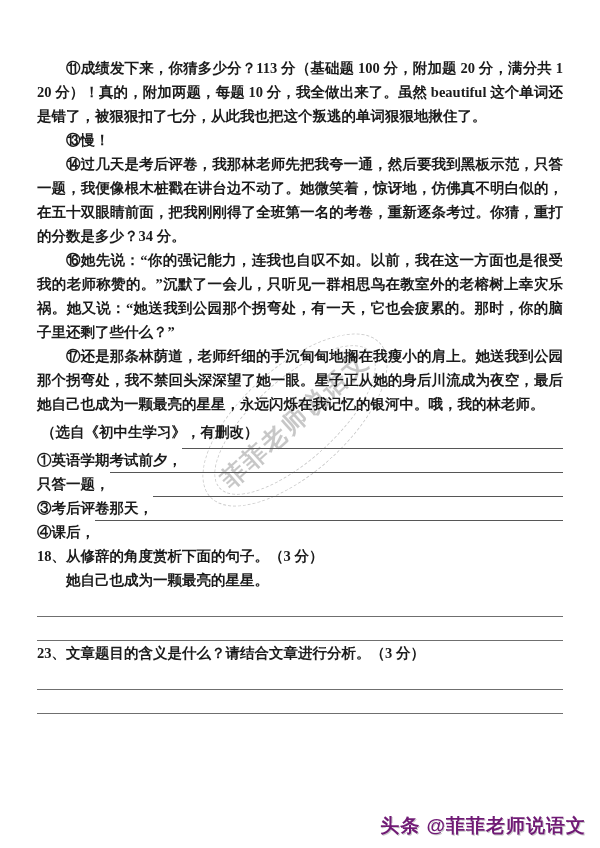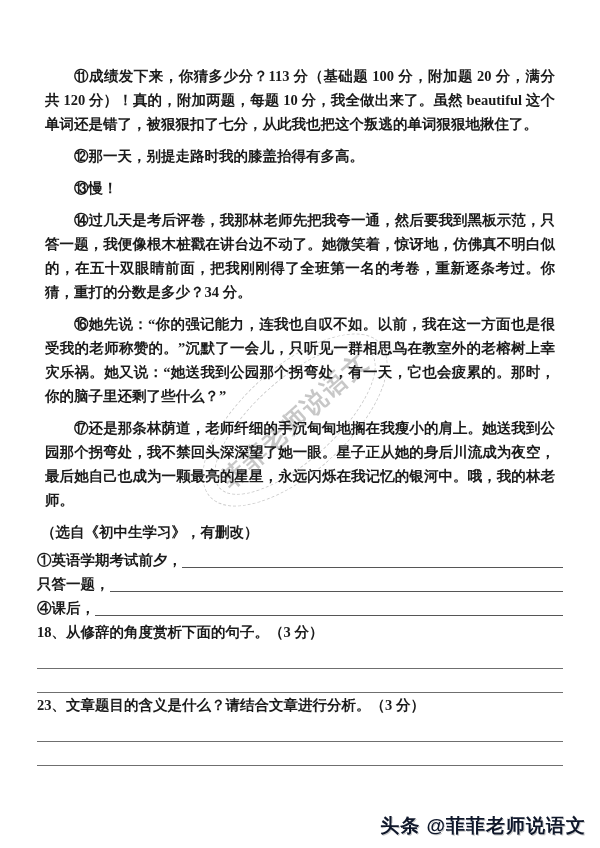--- a/index.html
+++ b/index.html
@@ -64,36 +64,36 @@
     left: 37px;
     top: 56px;
     width: 526px;
     z-index: 1;
     font-size: 14.5px;
     line-height: 24px;
     text-align: justify;
     word-break: break-all;
   }
   .para {
-    margin: 8px;
+    margin: 0;
     text-indent: 2em;
   }
   .source-line {
     margin: 4px;
     text-align: left;
     text-indent: 0;
   }
   .question-text {
     margin: 0;
     text-indent: 0;
   }
   .fill-row {
     display: flex;
     height: 24px;
-    align-items: flex-end;
+    align-items: flex-start;
   }
   .fill-label {
     white-space: nowrap;
     line-height: 24px;
   }
   .blank {
     flex: 1;
     border-bottom: 1.1px solid #565656;
     margin-bottom: 4px;
     height: 0;
@@ -111,62 +111,66 @@
     margin-top: 1px;
   }
   .toutiao-watermark {
     position: absolute;
     right: 14px;
     bottom: 9px;
     z-index: 2;
     font-family: "Liberation Sans", "DejaVu Sans", sans-serif;
     font-size: 19px;
     font-weight: bold;
-    color: #0f172a;
+    color: #701a75;
     text-shadow: -2px -2px 0 #ffffff, 1px 1px 0 #c9c9c9;
     letter-spacing: 1px;
   }
 </style>
 </head>
 <body>
 
 <div class="page">
 
   <div class="stamp">
     <div class="stamp-ellipse outer"></div>
     <div class="stamp-ellipse inner"></div>
     <div class="stamp-text">菲菲老师说语文</div>
   </div>
 
   <div class="content">
 
     <p class="para">⑪成绩发下来，你猜多少分？113 分（基础题 100 分，附加题 20 分，满分共 120 分）！真的，附加两题，每题 10 分，我全做出来了。虽然 beautiful 这个单词还是错了，被狠狠扣了七分，从此我也把这个叛逃的单词狠狠地揪住了。</p>
-    <p class="para">⑫那一天，别提走路时我的膝盖抬得有多高。</p>
     <p class="para">⑬慢！</p>
     <p class="para">⑭过几天是考后评卷，我那林老师先把我夸一通，然后要我到黑板示范，只答一题，我便像根木桩戳在讲台边不动了。她微笑着，惊讶地，仿佛真不明白似的，在五十双眼睛前面，把我刚刚得了全班第一名的考卷，重新逐条考过。你猜，重打的分数是多少？34 分。</p>
     <p class="para">⑯她先说：“你的强记能力，连我也自叹不如。以前，我在这一方面也是很受我的老师称赞的。”沉默了一会儿，只听见一群相思鸟在教室外的老榕树上幸灾乐祸。她又说：“她送我到公园那个拐弯处，有一天，它也会疲累的。那时，你的脑子里还剩了些什么？”</p>
     <p class="para">⑰还是那条林荫道，老师纤细的手沉甸甸地搁在我瘦小的肩上。她送我到公园那个拐弯处，我不禁回头深深望了她一眼。星子正从她的身后川流成为夜空，最后她自己也成为一颗最亮的星星，永远闪烁在我记忆的银河中。哦，我的林老师。</p>
 
     <p class="source-line">（选自《初中生学习》，有删改）</p>
 
 
     <div class="fill-row">
       <span class="fill-label">①英语学期考试前夕，</span>
       <span class="blank"></span>
     </div>
     <div class="fill-row">
       <span class="fill-label">只答一题，</span>
       <span class="blank"></span>
     </div>
     <div class="fill-row">
+      <span class="fill-label">③考后评卷那天，</span>
+      <span class="blank"></span>
+    </div>
+    <div class="fill-row">
       <span class="fill-label">④课后，</span>
       <span class="blank"></span>
     </div>
 
     <p class="question-text">18、从修辞的角度赏析下面的句子。（3 分）</p>
+    <p class="quoted-sentence">她自己也成为一颗最亮的星星。</p>
 
     <div class="answer-line first-gap"></div>
     <div class="answer-line"></div>
 
     <p class="question-text">23、文章题目的含义是什么？请结合文章进行分析。（3 分）</p>
 
     <div class="answer-line first-gap"></div>
     <div class="answer-line"></div>
 
   </div>

